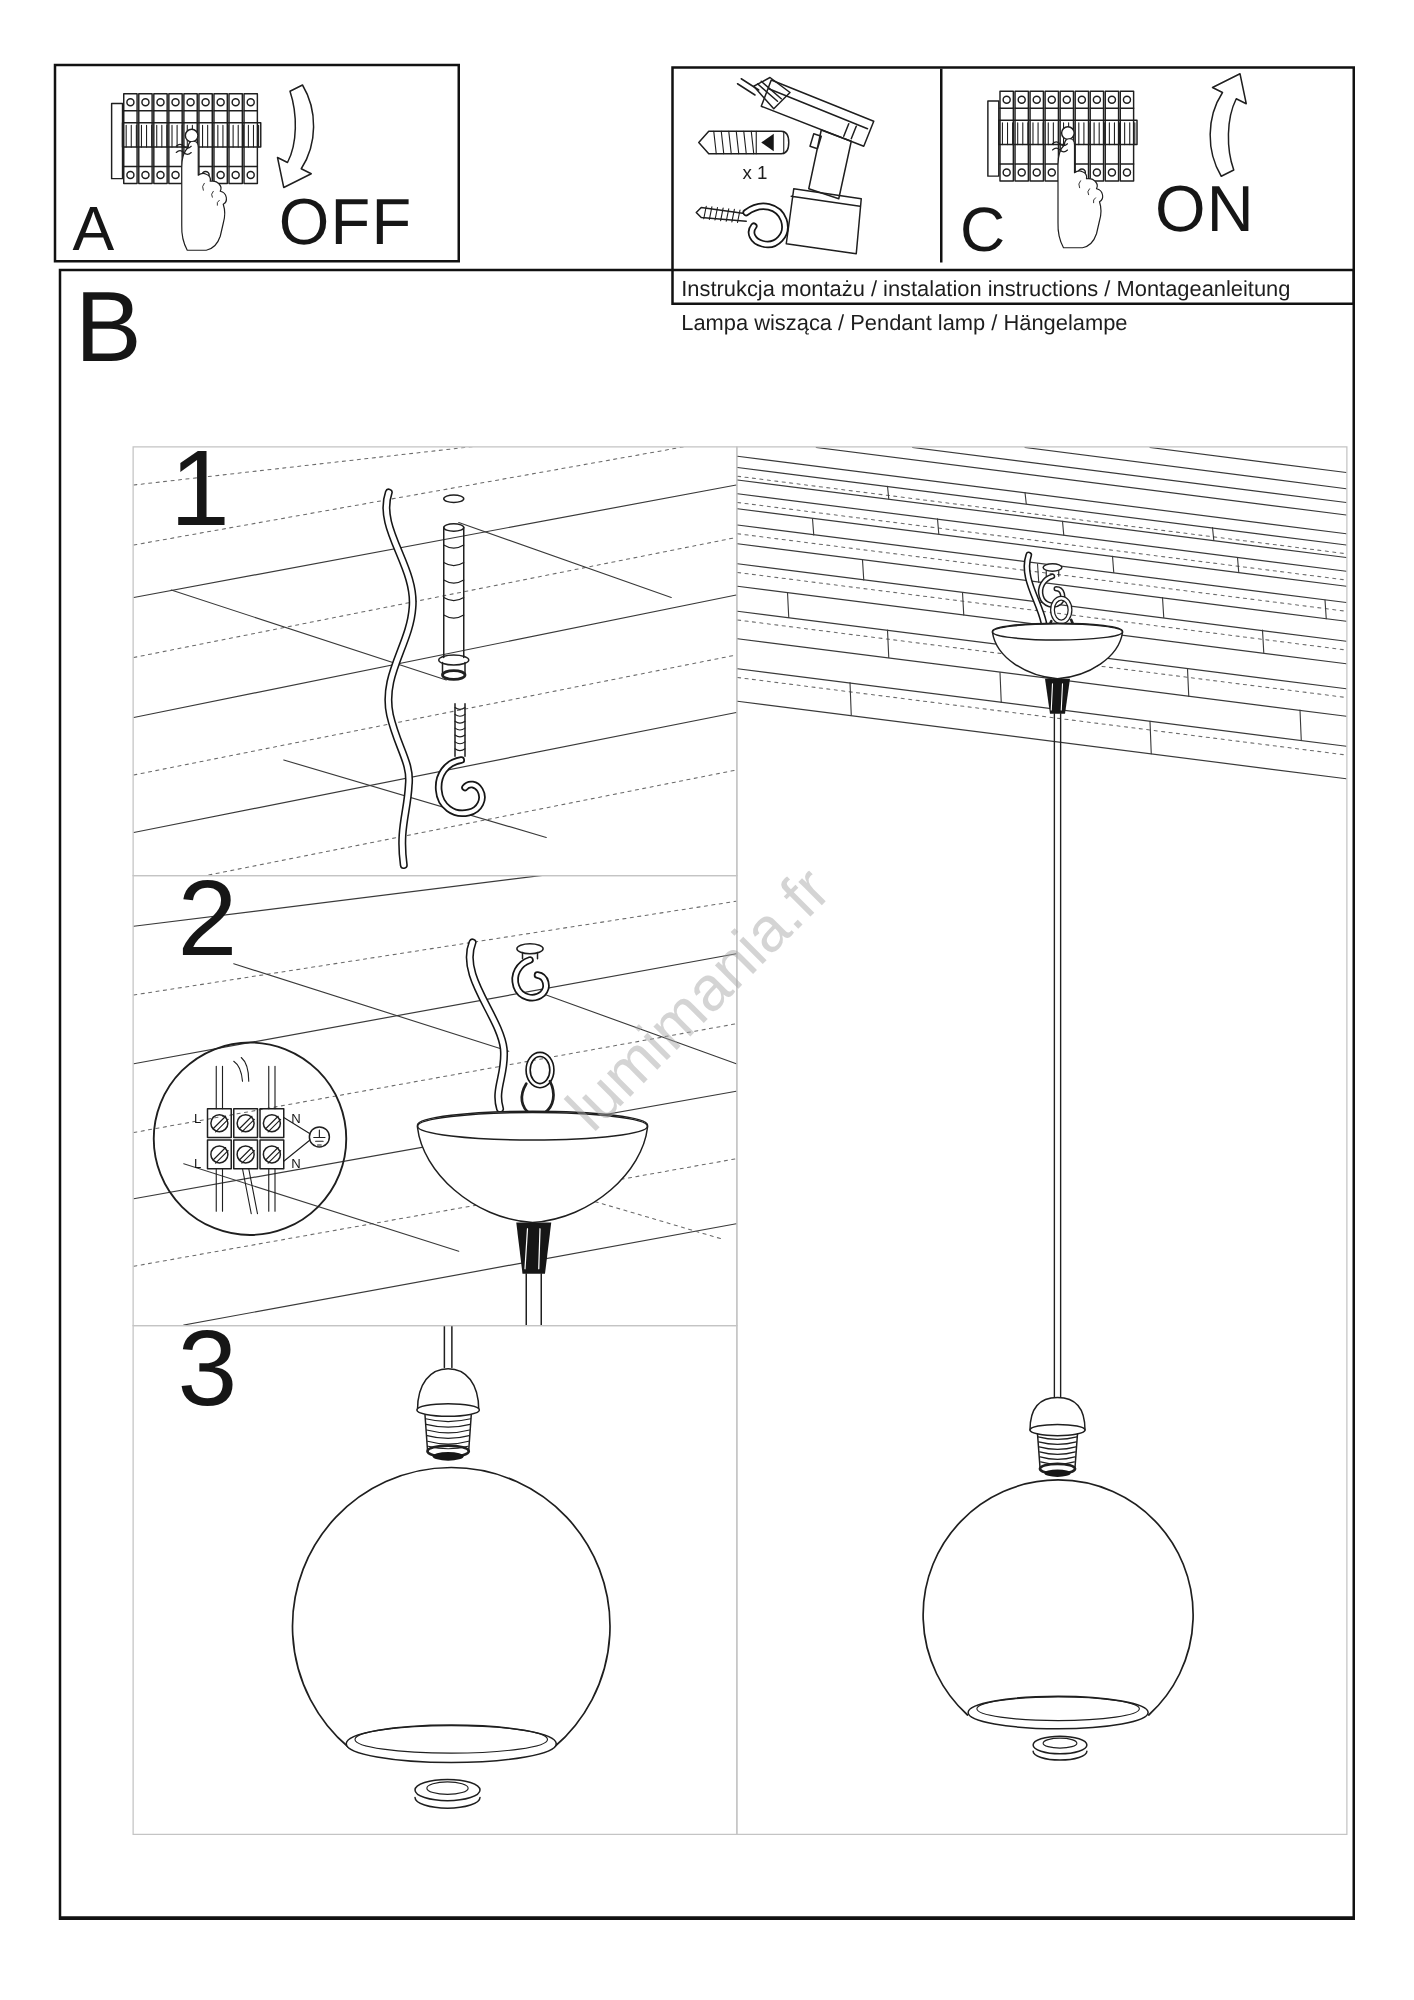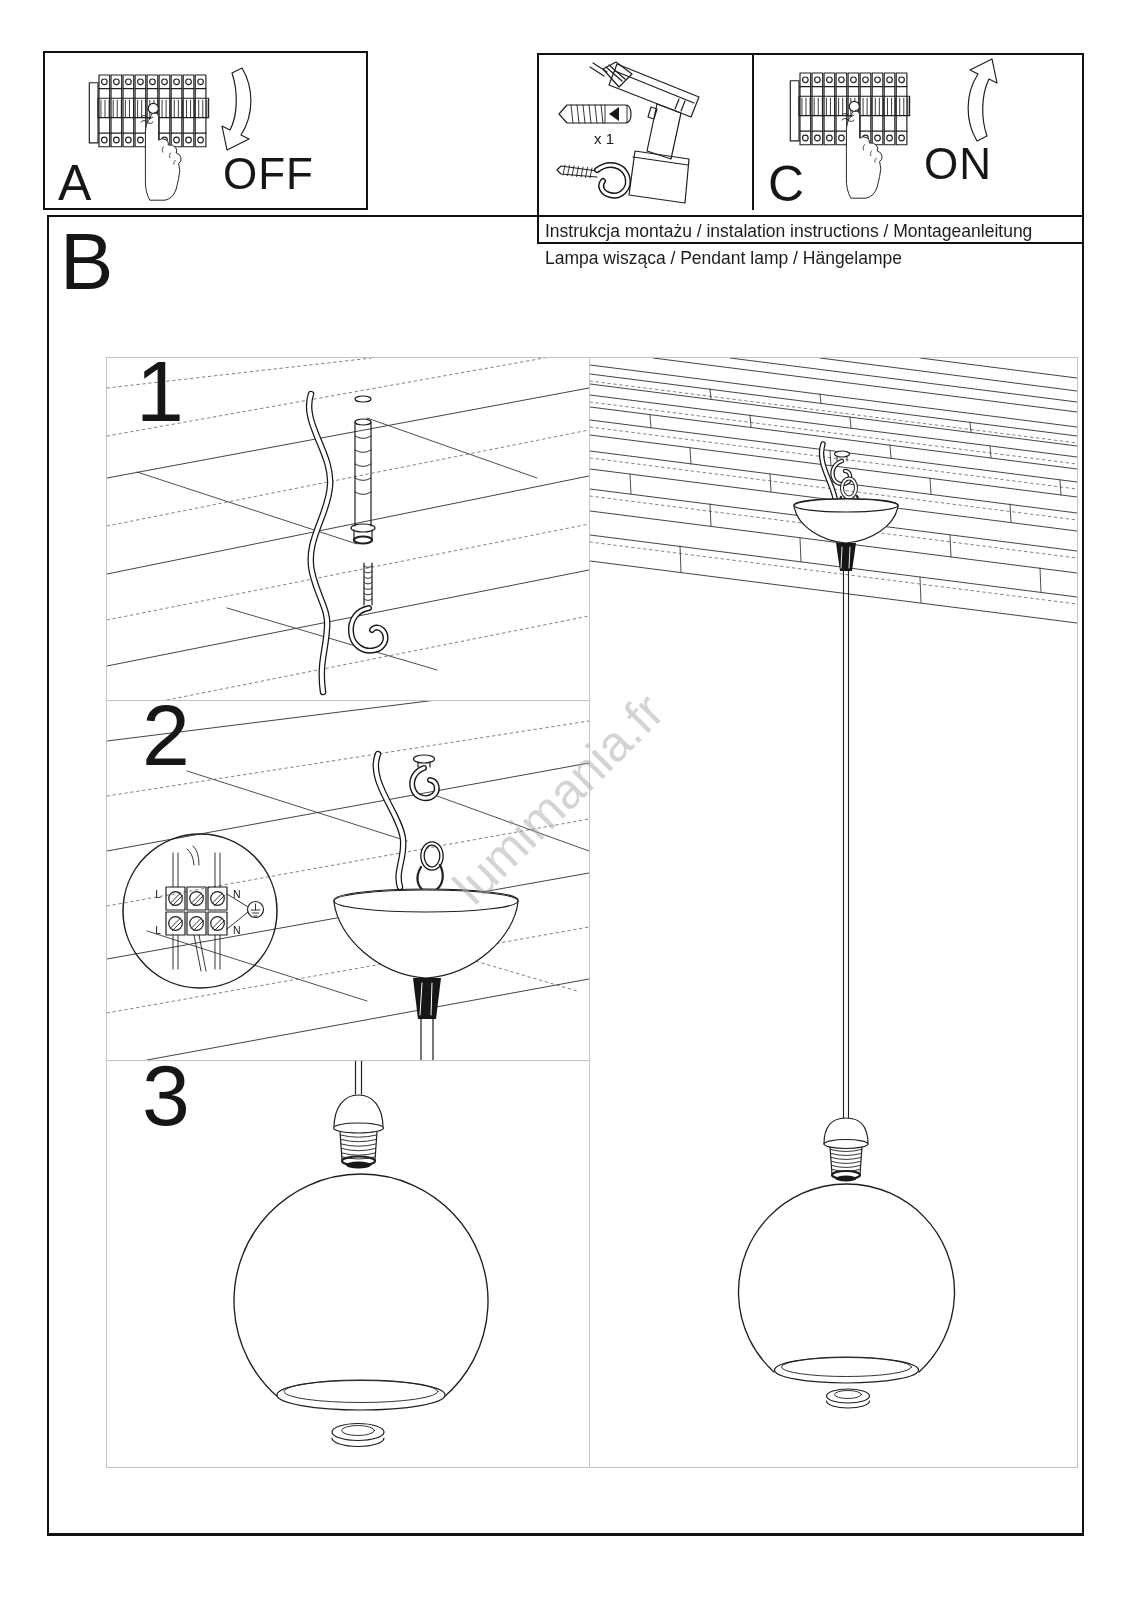--- a/index.html
+++ b/index.html
@@ -6,21 +6,21 @@
   .page{
     position:relative;width:1131px;height:1600px;background:#ffffff;overflow:hidden;
     font-family:"Liberation Sans",sans-serif;color:#161616;
   }
   .abs{position:absolute;}
   .frame{position:absolute;border:2px solid #111;background:#fff;box-sizing:border-box;}
   .bigframe{position:absolute;border:2px solid #111;border-bottom-width:3px;background:transparent;box-sizing:border-box;}
   .panel{position:absolute;border:1px solid #c4c4c4;box-sizing:border-box;background:transparent;}
   .lbl{position:absolute;color:#161616;line-height:1;}
   .lbl-letter{font-size:50px;}
-  .lbl-action{font-size:44px;letter-spacing:1px;}
+  .lbl-action{font-size:52px;letter-spacing:1px;}
   .lbl-section{font-size:80px;}
   .lbl-step{font-size:86px;}
   .hdr{position:absolute;font-size:17.5px;color:#1d1d1d;white-space:nowrap;}
   .qty{position:absolute;font-size:15px;color:#1d1d1d;}
   .watermark{
     position:absolute;left:386px;top:772px;width:345px;height:54px;
     font-size:50px;line-height:54px;text-align:center;color:rgba(165,165,165,0.48);
     transform:rotate(-45deg);z-index:30;pointer-events:none;white-space:nowrap;
   }
   svg{position:absolute;left:0;top:0;overflow:hidden;}

